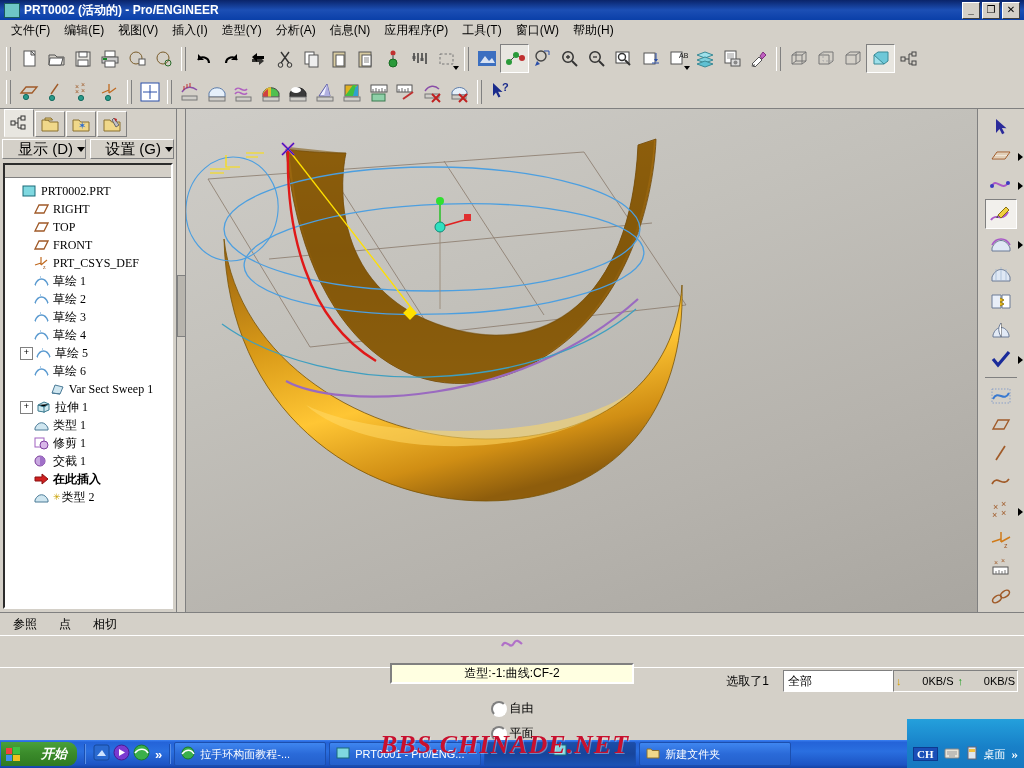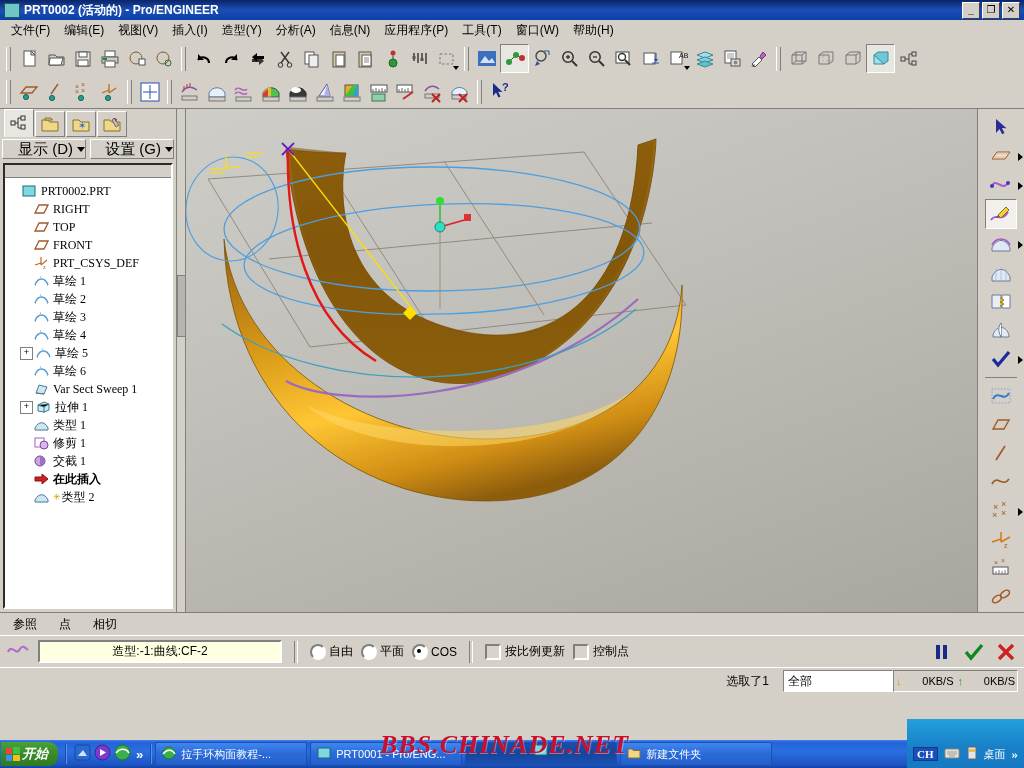--- a/index.html
+++ b/index.html
@@ -82,21 +82,21 @@
   .rtbtn.sel{border:1px solid;border-color:#808080 #fff #fff #808080;background:#f2f0ec;}
   .rflyout{position:absolute;right:-7px;top:11px;width:0;height:0;
     border-top:4px solid transparent;border-bottom:4px solid transparent;border-left:5px solid #000;}
   .rsep{width:32px;height:1px;background:#808080;margin:3px 0 4px;}
 
   
   .dashtabs{height:22px;background:#d4d0c8;border-top:1px solid #808080;
     display:flex;align-items:center;padding-left:10px;gap:16px;font-size:12px;}
   .dashtab{padding:2px 3px;}
   .dashbar{height:31px;background:#d4d0c8;border-top:1px solid #fff;
-    display:flex;align-items:center;padding:0 6px;gap:8px;}
+    display:flex;align-items:center;padding:0 6px;gap:8px;flex-direction:column;}
   .dsep{width:2px;height:22px;border-left:1px solid #808080;border-right:1px solid #fff;margin:0 4px;}
   .dinput{width:240px;height:19px;background:#ffffe1;border:2px solid;
     border-color:#808080 #fff #fff #808080;display:flex;align-items:center;
     justify-content:center;font-size:12px;color:#000;}
   .radio{display:flex;align-items:center;gap:3px;font-size:12px;}
   .rdot{width:12px;height:12px;border-radius:50%;background:#fff;border:2px solid;
     border-color:#808080 #fff #fff #808080;position:relative;}
   .rdot.on::after{content:"";position:absolute;left:3px;top:3px;width:4px;height:4px;
     border-radius:50%;background:#000;}
   .chk{display:flex;align-items:center;gap:4px;font-size:12px;}
@@ -122,21 +122,21 @@
   .netbox{display:flex;align-items:center;height:20px;border:1px solid;
     border-color:#808080 #fff #fff #808080;background:#d4d0c8;padding:0 2px;gap:4px;}
   .netval{font-size:11px;width:48px;text-align:right;}
 
   
   .taskbar{position:absolute;left:0;bottom:0;width:1024px;height:28px;
     background:linear-gradient(to bottom,#3c81f3 0%,#2463d8 8%,#2a6fe0 40%,#1c54c4 88%,#1442a4 100%);
     display:flex;align-items:center;}
   .startbtn{height:24px;margin:2px 4px 2px 1px;padding:0 10px 0 4px;
     background:linear-gradient(to bottom,#49a03a 0%,#3b8c2b 45%,#2f7a21 100%);
-    border-radius:0 9px 9px 0;display:flex;align-items:center;gap:1px;
+    border-radius:0 9px 9px 0;display:flex;align-items:center;gap:20px;
     color:#fff;font-weight:bold;font-size:13px;font-style:italic;}
   .qlaunch{display:flex;align-items:center;gap:3px;padding:0 4px;height:24px;}
   .qsep{width:1px;height:20px;background:#1a4fb0;margin:0 3px;
     border-right:1px solid #5a90e8;}
   .tbtask{height:22px;min-width:138px;max-width:150px;margin-right:3px;padding:0 6px;
     background:linear-gradient(to bottom,#3f86f0 0%,#2a6ad8 50%,#2460cc 100%);
     border:1px solid #1c4fae;border-radius:2px;display:flex;align-items:center;gap:5px;
     color:#fff;font-size:11px;white-space:nowrap;overflow:hidden;}
   .tray{margin-left:auto;display:flex;align-items:center;height:36px;
     background:linear-gradient(to bottom,#24a0dc 0%,#1880c8 40%,#1470b8 100%);
@@ -664,21 +664,21 @@
             <div class="tnode" style="padding-left: 12px;">
               <span class="expspace"></span>
               <span class="ti">
                 <svg width="15" height="14">
                   <path d="M1 11c3-8 10-8 13 0" fill="none" stroke="#5a9ad0" stroke-width="1.4"></path>
                   <path d="M1 11h1M6 3h1M13 11h1" stroke="#5a9ad0"></path>
                 </svg>
               </span>
               <span class="tl">草绘 6</span>
             </div>
-            <div class="tnode" style="padding-left: 12px;">
+            <div class="tnode" style="padding-left: 12px; justify-content: center;">
               <span class="expspace"></span>
               <span class="ti">
                 <svg width="15" height="14">
                   <path d="M2 11l3-8 8 2-3 7z" fill="#cfe6f0" stroke="#4a7a96"></path>
                   <path d="M2 11l8 1" stroke="#4a7a96"></path>
                 </svg>
               </span>
               <span class="tl">Var Sect Sweep 1</span>
             </div>
             <div class="tnode" style="padding-left: 12px;">

